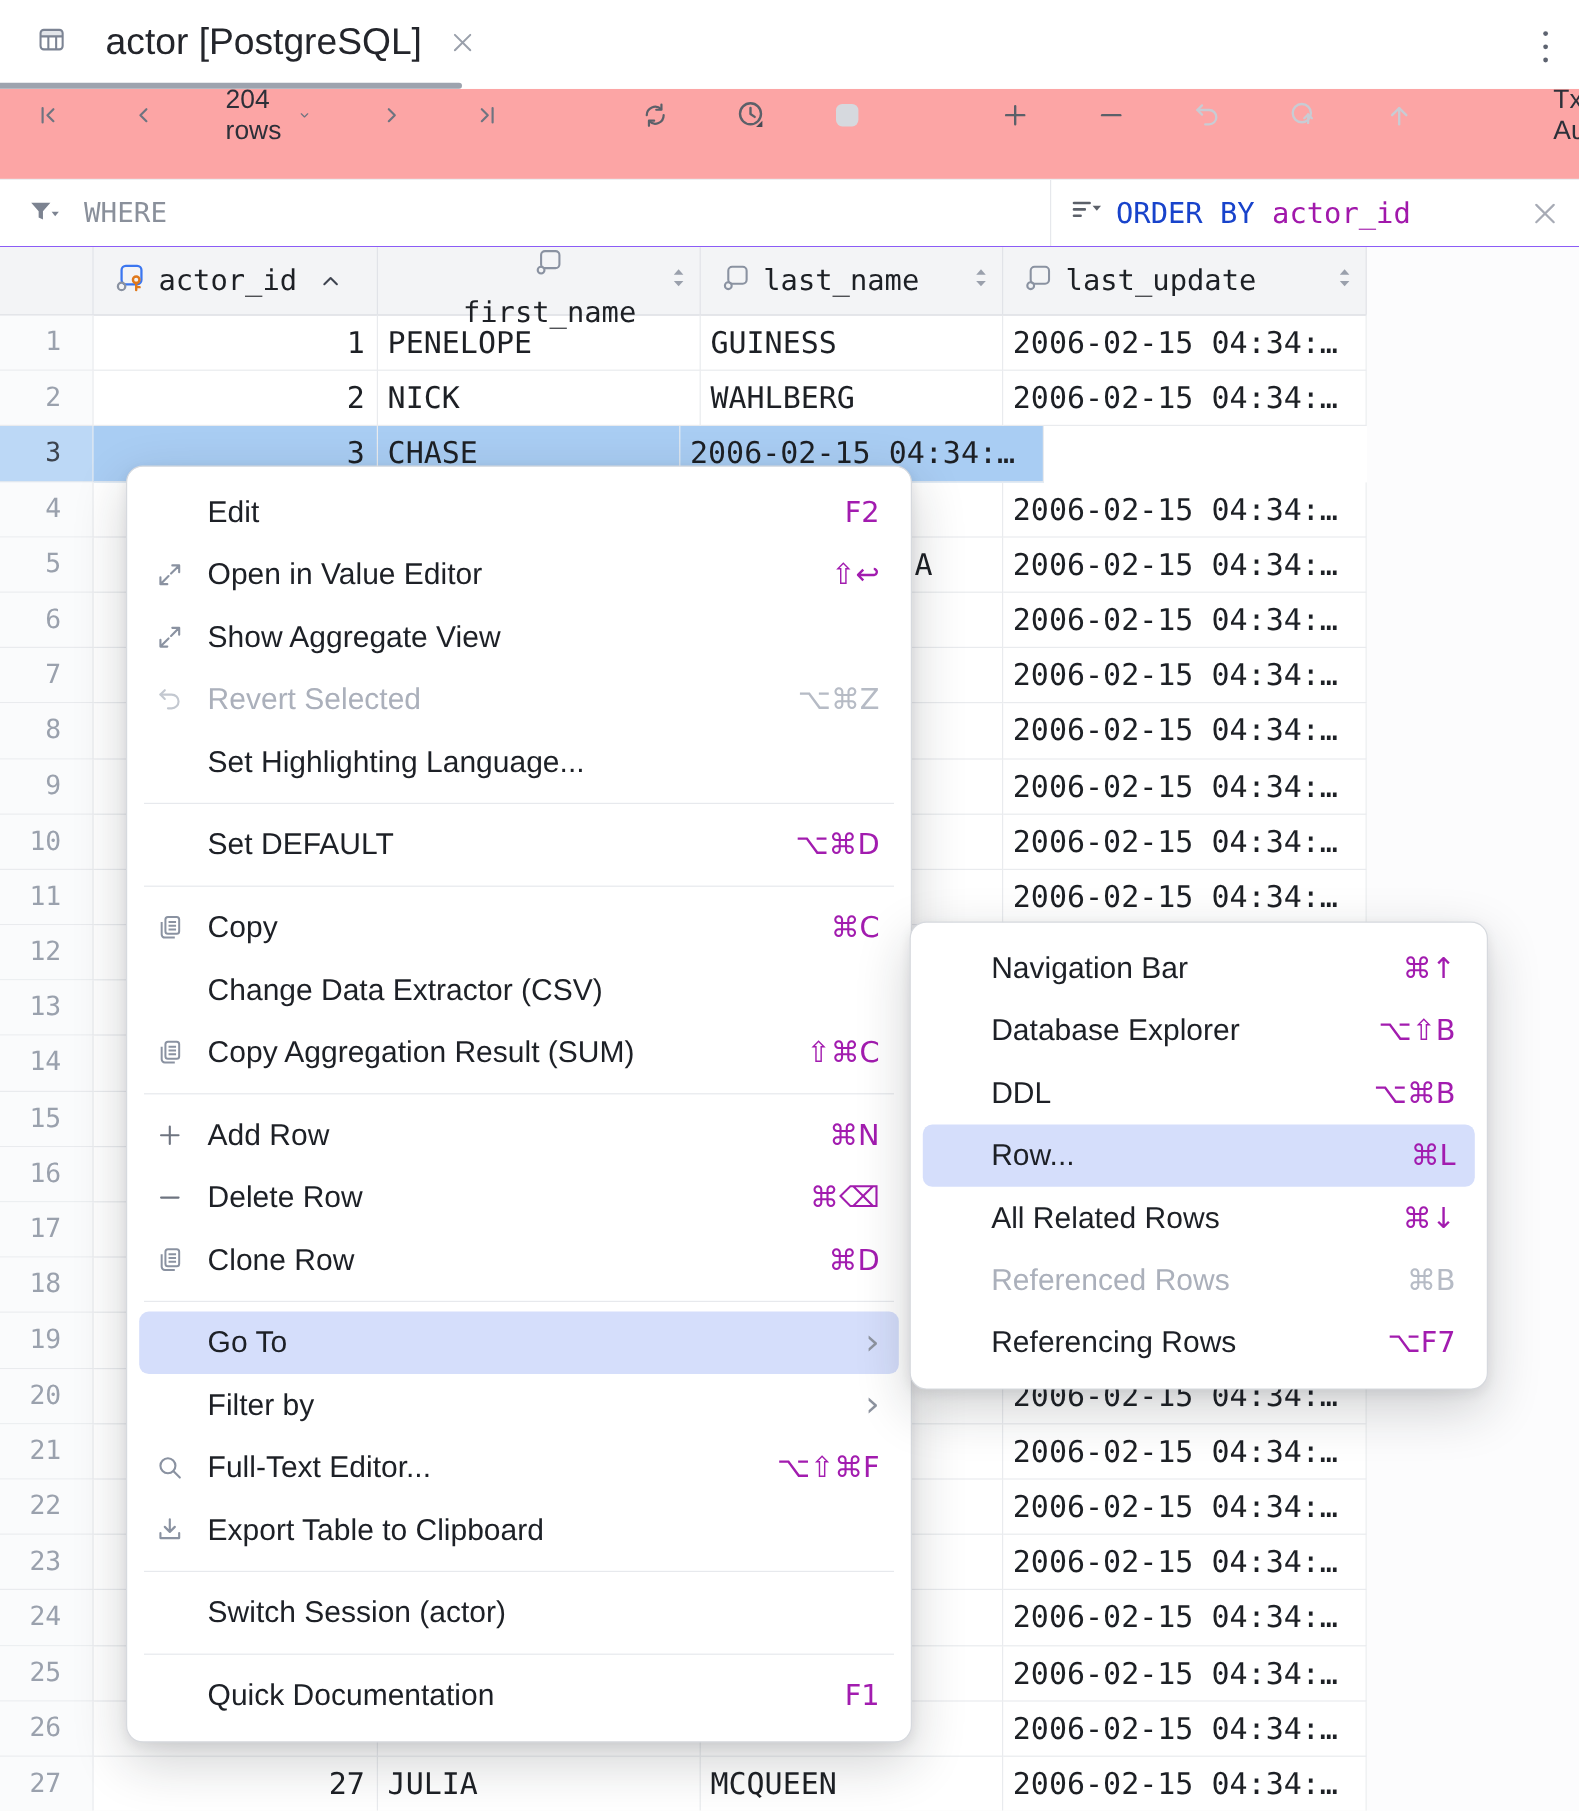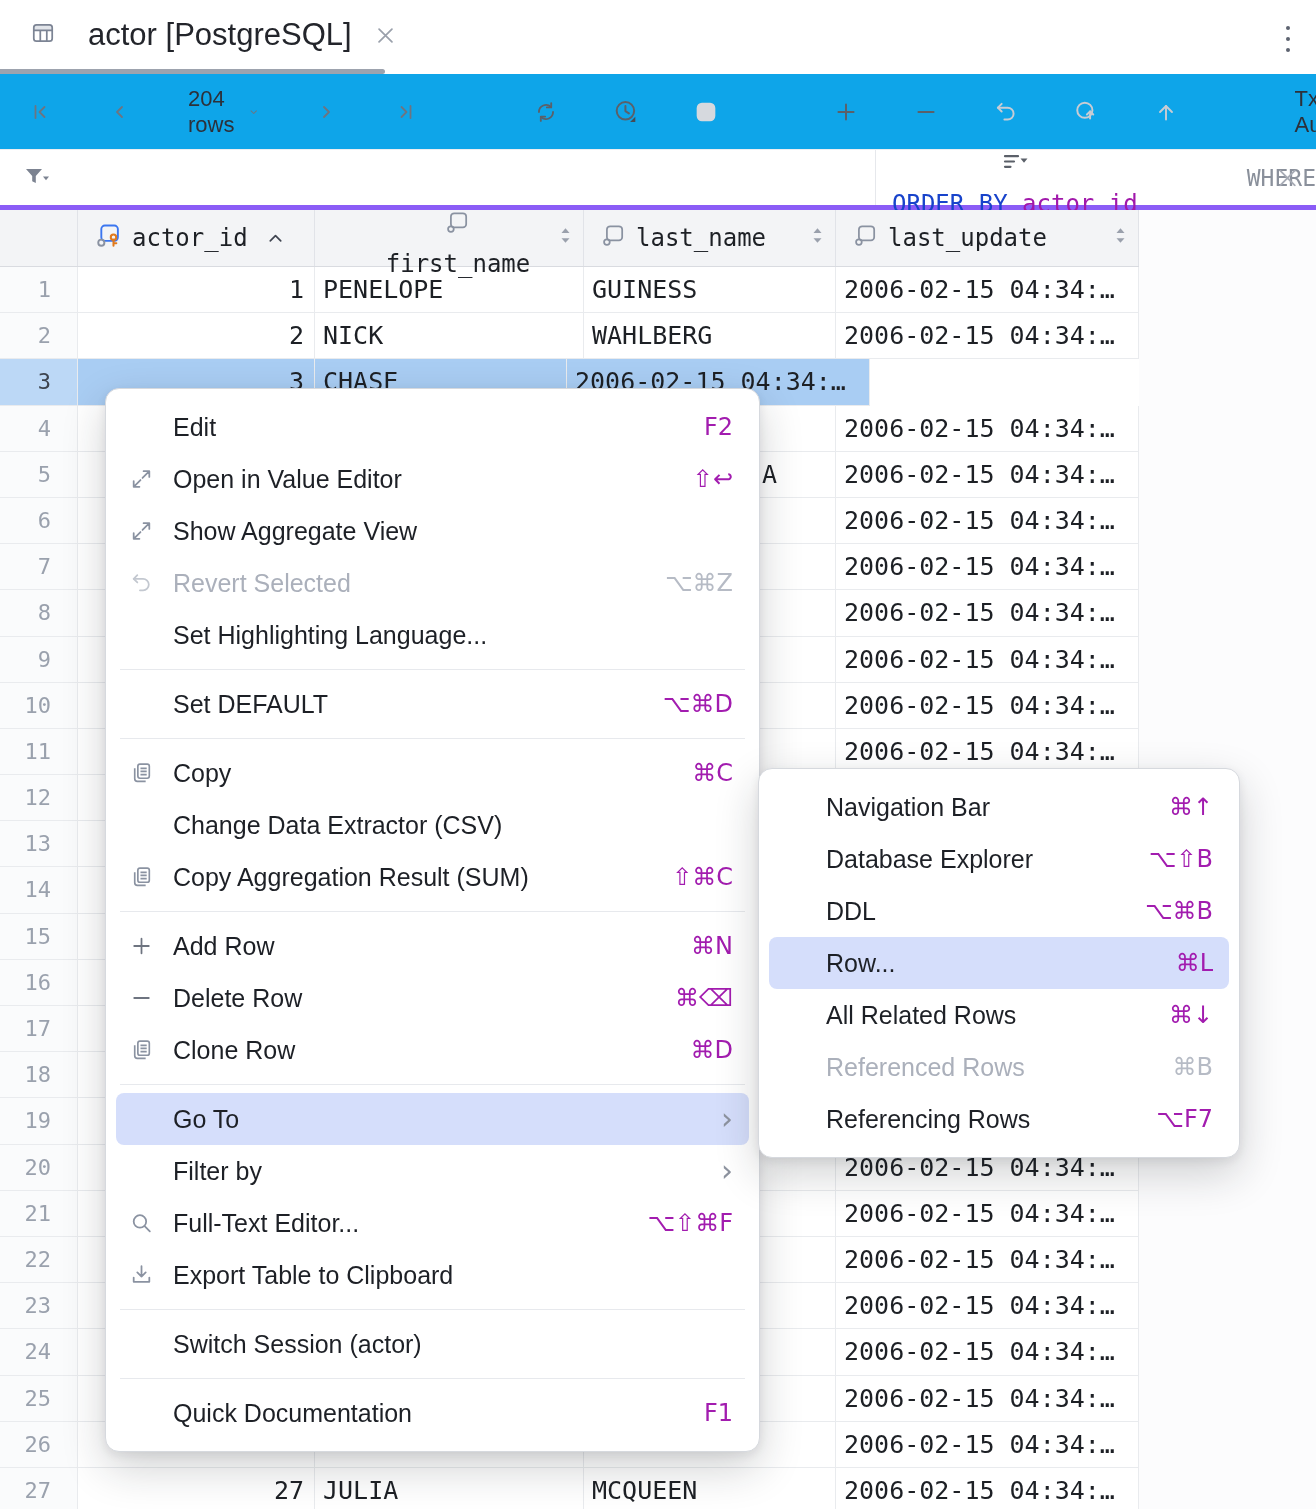--- a/index.html
+++ b/index.html
@@ -8,33 +8,33 @@
 
   
   .tabbar{position:relative;height:74px;background:#fff;}
   .tab{position:absolute;left:0;top:0;height:70px;display:flex;align-items:center;padding-left:30px;}
   .tab-title{font-size:31px;color:#23252b;margin-left:32px;}
   .tab-close{margin-left:26px;display:flex;align-items:center;}
   .tab-underline{position:absolute;left:0;top:69px;width:385px;height:5px;background:#9da3ae;border-radius:0 3px 3px 0;}
   .kebab{position:absolute;right:24px;top:24px;}
 
   
-  .toolbar{height:76px;background:#0ea5e9;border-bottom:1px solid #eceef1;display:flex;align-items:center;padding:0 18px;box-sizing:border-box;gap:36px;}
+  .toolbar{height:76px;background:#fca5a5;border-bottom:1px solid #eceef1;display:flex;padding:0 18px;box-sizing:border-box;gap:36px;}
   .tbtn{height:44px;min-width:44px;display:flex;align-items:center;justify-content:center;border-radius:8px;background:transparent;border:none;padding:0;}
   .tdrop{display:flex;align-items:center;gap:8px;padding:0 10px;font-size:22px;color:#2d3039;height:44px;}
   .tlabel{font-size:22px;color:#2d3039;padding:0 10px;}
   .tdiv{width:1px;height:38px;background:#d7dade;margin:0 12px;}
   .tspacer{flex:1;}
 
   
-  .filterbar{position:relative;height:55px;background:#fff;border-bottom:5px solid #8b5cf6;display:flex;align-items:center;justify-content:space-between;}
+  .filterbar{position:relative;height:55px;background:#fff;border-bottom:1px solid #8b5cf6;display:flex;align-items:center;}
   .funnel{margin-left:24px;display:flex;align-items:center;}
   .where{margin-left:20px;font-family:"DejaVu Sans Mono","Liberation Mono",monospace;font-size:23px;color:#8a909b;}
   .ob-divider{position:absolute;left:875px;top:0;bottom:0;width:1px;background:#e6e8ec;}
-  .ob{position:absolute;left:892px;top:0;bottom:0;display:flex;align-items:center;gap:12px;flex-direction:column;}
+  .ob{position:absolute;left:892px;top:0;bottom:0;display:flex;align-items:center;gap:12px;}
   .ob-text{font-family:"DejaVu Sans Mono","Liberation Mono",monospace;font-size:24px;}
   .ob-kw{color:#1843cb;}
   .ob-val{color:#a118ab;}
   .fclose{position:absolute;right:20px;top:50%;transform:translateY(-50%);display:flex;}
 
   
   .grid{position:relative;background:#fff;}
   .gfiller{position:absolute;left:1139px;right:0;top:0;height:1305px;background:#fcfcfd;}
   .ghead{display:flex;height:57px;background:#f3f4f6;border-bottom:1px solid #d9dbe0;width:1139px;box-sizing:border-box;}
   .hcell{position:relative;display:flex;align-items:center;gap:10px;border-right:1px solid #e1e3e8;box-sizing:border-box;

